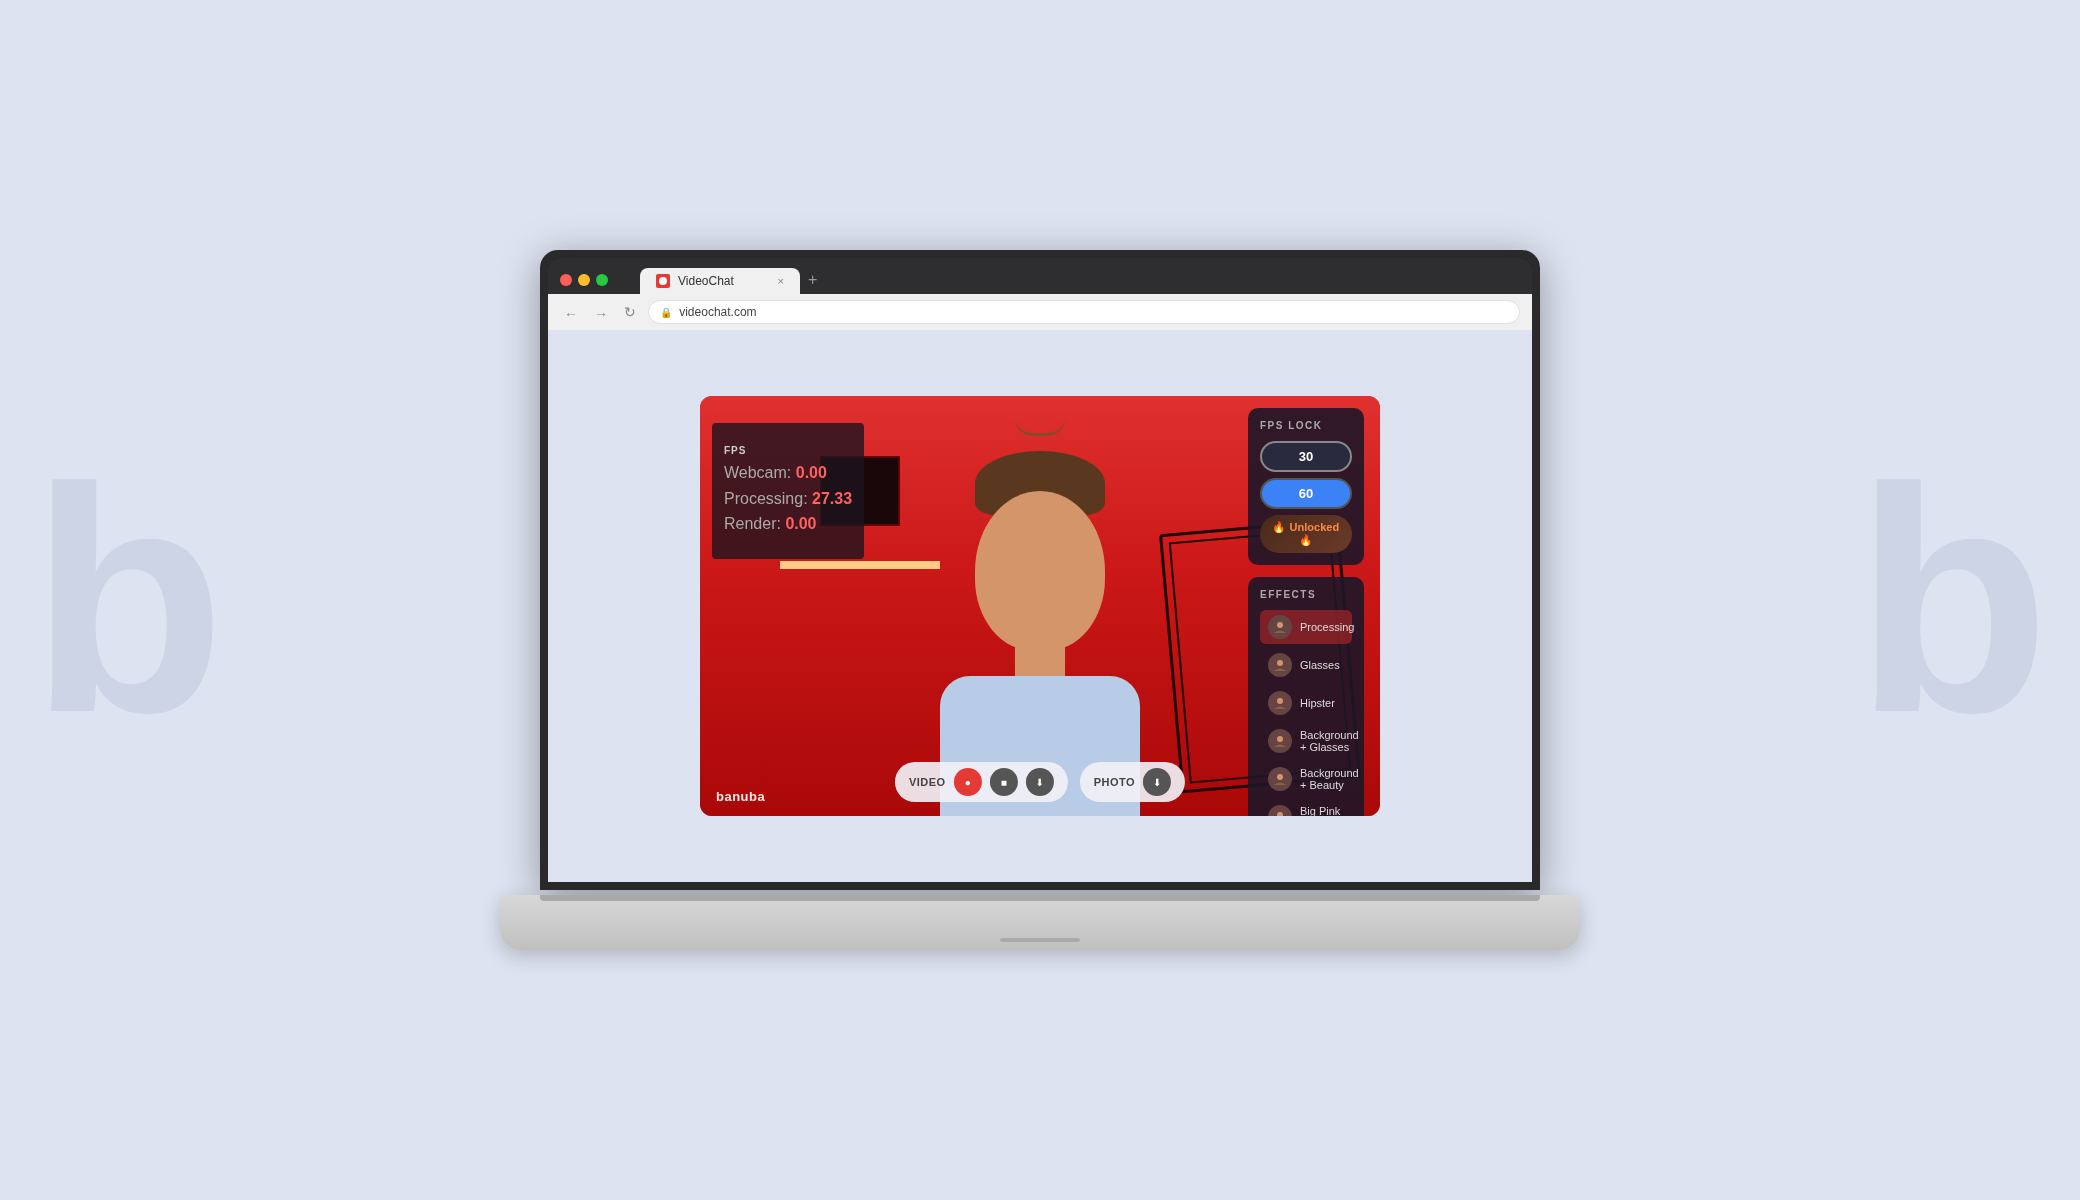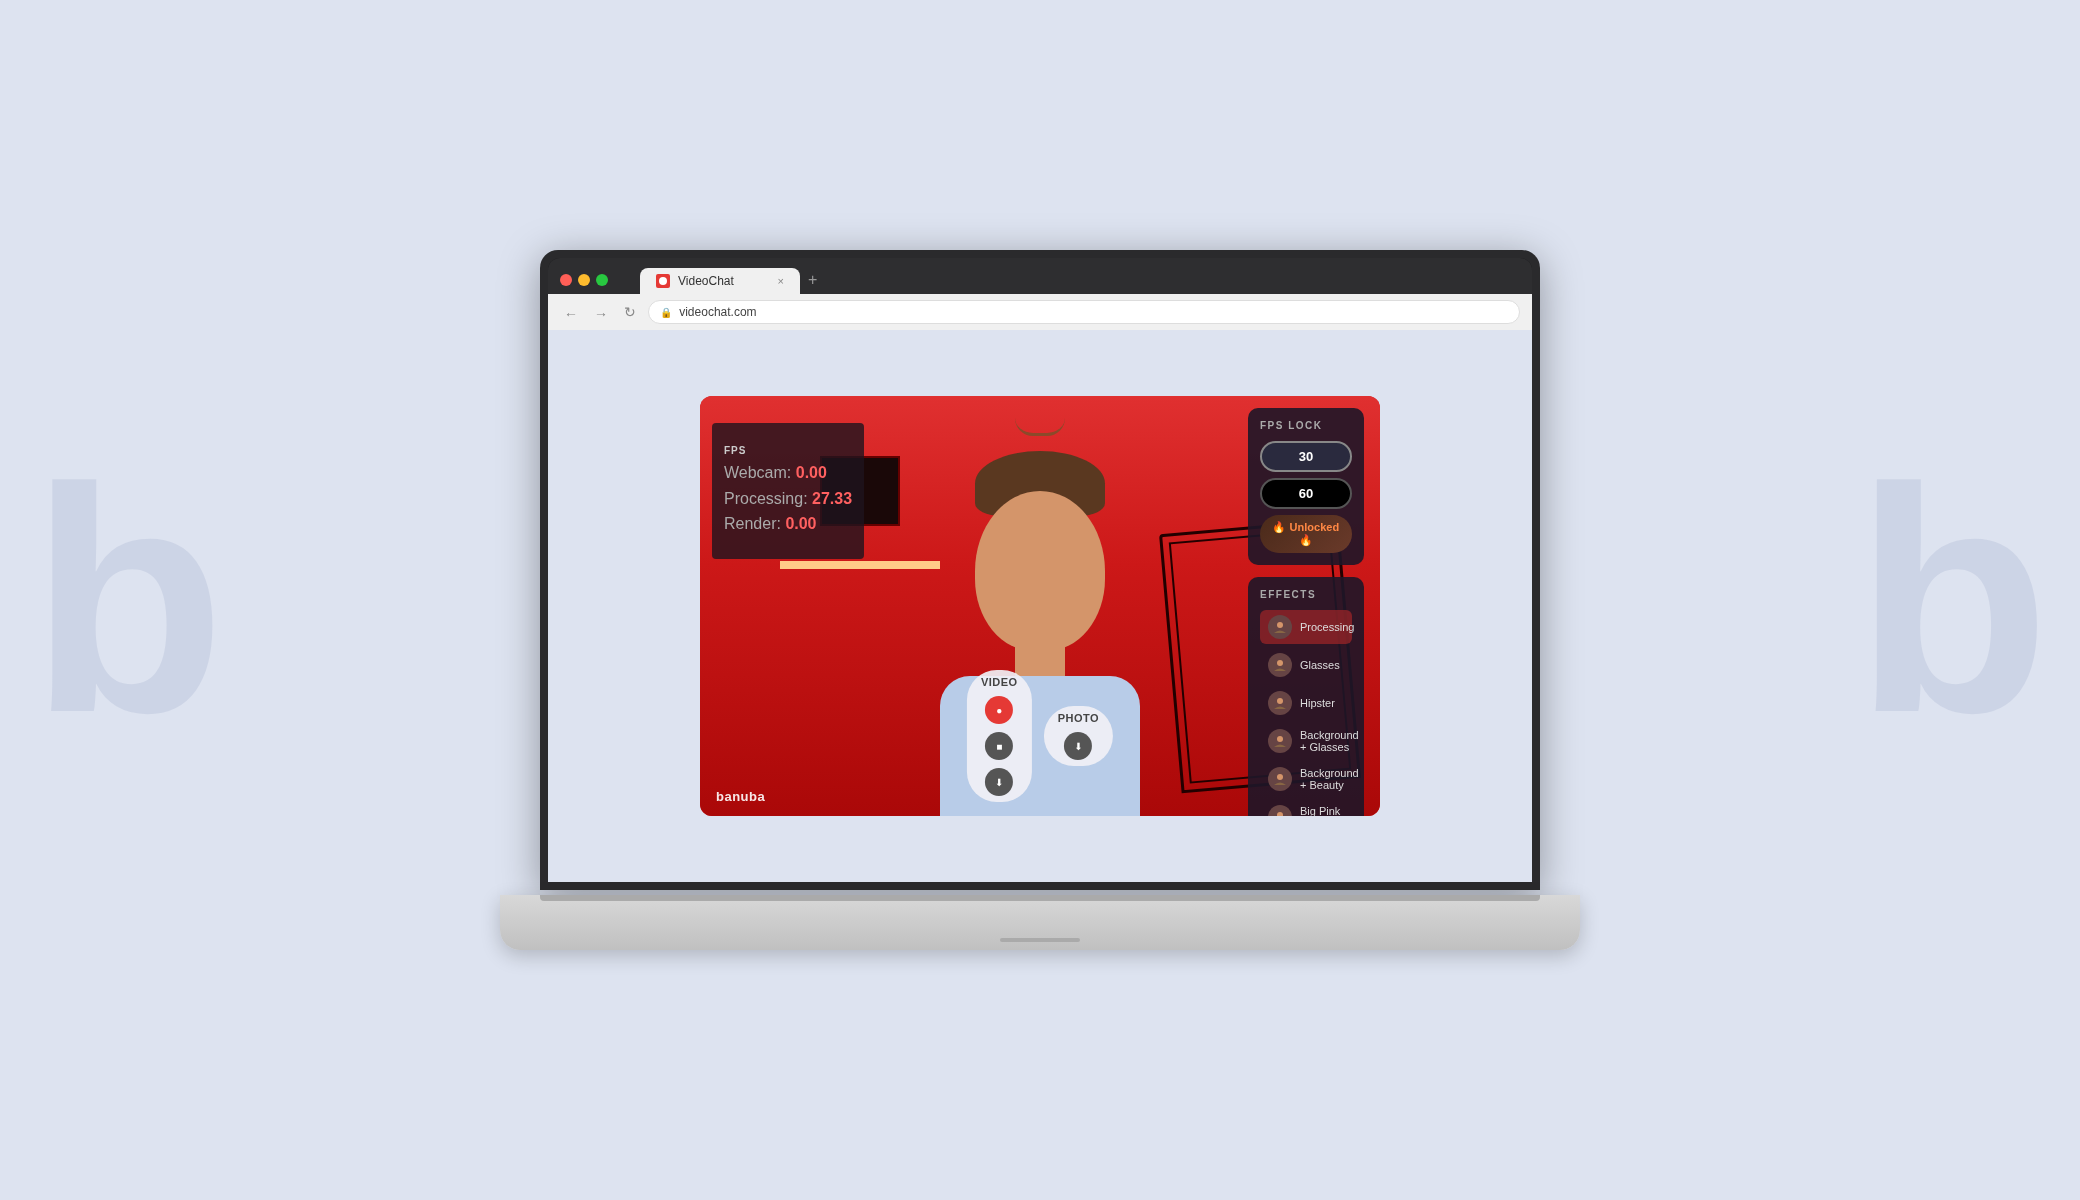--- a/index.html
+++ b/index.html
@@ -368,21 +368,20 @@
       gap: 12px;
     }
 
     .controls-pill {
       background: rgba(240,240,245,0.92);
       border-radius: 30px;
       padding: 6px 14px;
       display: flex;
       align-items: center;
       gap: 8px;
-      flex-direction: column;
     }
 
     .ctrl-label {
       font-size: 11px;
       font-weight: 700;
       color: #444;
       letter-spacing: 0.5px;
     }
 
     .ctrl-btn {
@@ -432,21 +431,21 @@
       font-size: 10px;
       font-weight: 700;
       letter-spacing: 1.5px;
       color: #aaa;
       margin-bottom: 10px;
     }
 
     .fps-lock-btn {
       display: block;
       width: 100%;
-      background: #000000;
+      background: #3b82f6;
       border: 2px solid #555;
       border-radius: 20px;
       color: white;
       font-size: 13px;
       font-weight: 600;
       padding: 6px;
       cursor: pointer;
       text-align: center;
       margin-bottom: 6px;
     }

